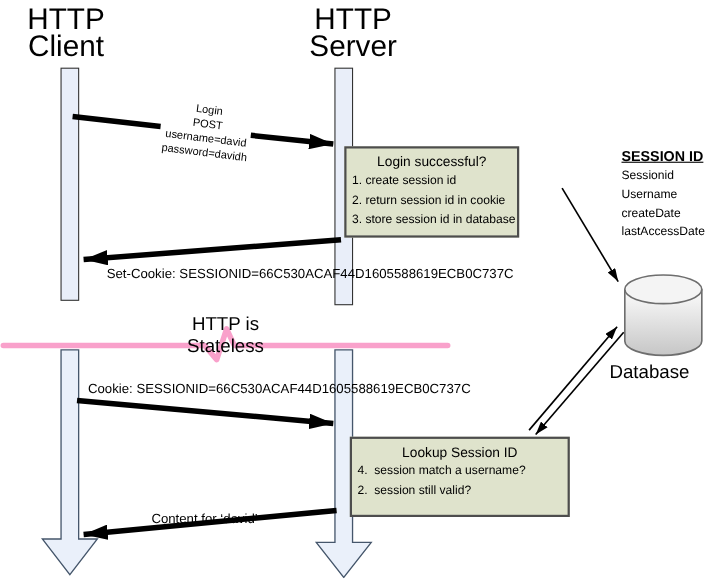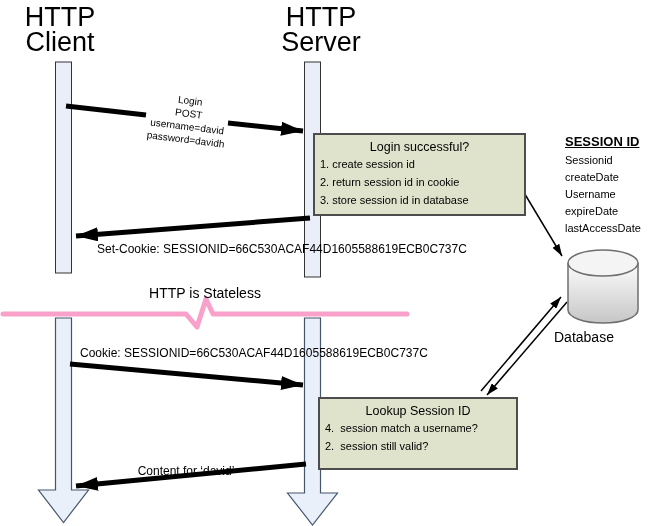--- a/index.html
+++ b/index.html
@@ -14,21 +14,21 @@
   .msg{font-size:12px;white-space:nowrap;}
   .msg-center{text-align:center;white-space:nowrap;}
   .rotated{transform:rotate(7deg);transform-origin:50% 50%;}
   .note{
     background:#DFE3CC;border:2px solid #4d4d4d;box-sizing:border-box;
   }
   .note-title{font-size:12.5px;text-align:center;margin-top:4px;line-height:16px;}
   .note-item{font-size:11px;line-height:18px;margin-left:5px;white-space:pre;}
   .schema-title{font-size:13px;font-weight:bold;text-decoration:underline;line-height:16px;}
   .schema-field{font-size:11px;line-height:17px;}
-  .small-lbl{font-size:14px;}
+  .small-lbl{font-size:17px;}
 </style>
 </head>
 <body>
 
 <div id="stage">
 
   <svg id="shapes" width="658" height="526" viewBox="0 0 658 526">
     <defs>
       <linearGradient id="cylGrad" x1="0" y1="0" x2="0" y2="1">
         <stop offset="0" stop-color="#fcfcfc"></stop>
@@ -75,37 +75,36 @@
 password=davidh</div>
 
   <div class="abs lbl msg" style="left:97px;top:242px;">Set-Cookie: SESSIONID=66C530ACAF44D1605588619ECB0C737C</div>
 
   <div class="abs lbl small-lbl" style="left:140px;top:285px;width:130px;text-align:center;">HTTP is Stateless</div>
 
   <div class="abs lbl msg" style="left:80px;top:346px;">Cookie: SESSIONID=66C530ACAF44D1605588619ECB0C737C</div>
 
   <div class="abs lbl msg msg-center" style="left:118px;top:452px;width:136px;margin-top:12px;">Content for ‘david’</div>
 
-  <div class="abs note" style="left:313px;top:133px;width:213px;height:83px;">
+  <div class="abs note" style="left:313px;top:133px;width:159px;height:83px;">
     <div class="lbl note-title">Login successful?</div>
     <div class="lbl note-item">1. create session id</div>
     <div class="lbl note-item">2. return session id in cookie</div>
     <div class="lbl note-item">3. store session id in database</div>
   </div>
 
   <div class="abs note" style="left:318px;top:397px;width:200px;height:73px;">
     <div class="lbl note-title">Lookup Session ID</div>
     <div class="lbl note-item">4.  session match a username?</div>
     <div class="lbl note-item">2.  session still valid?</div>
   </div>
 
   <div class="abs" style="left:565px;top:134px;">
     <div class="lbl schema-title">SESSION ID</div>
     <div class="lbl schema-field" style="margin-top:2px;">Sessionid</div>
+    <div class="lbl schema-field">Username</div>
     <div class="lbl schema-field">createDate</div>
-    <div class="lbl schema-field">Username</div>
-    <div class="lbl schema-field">expireDate</div>
     <div class="lbl schema-field">lastAccessDate</div>
   </div>
 
   <div class="abs lbl small-lbl" style="left:554px;top:329px;width:74px;text-align:left;">Database</div>
 
 </div>
 
 </body></html>

